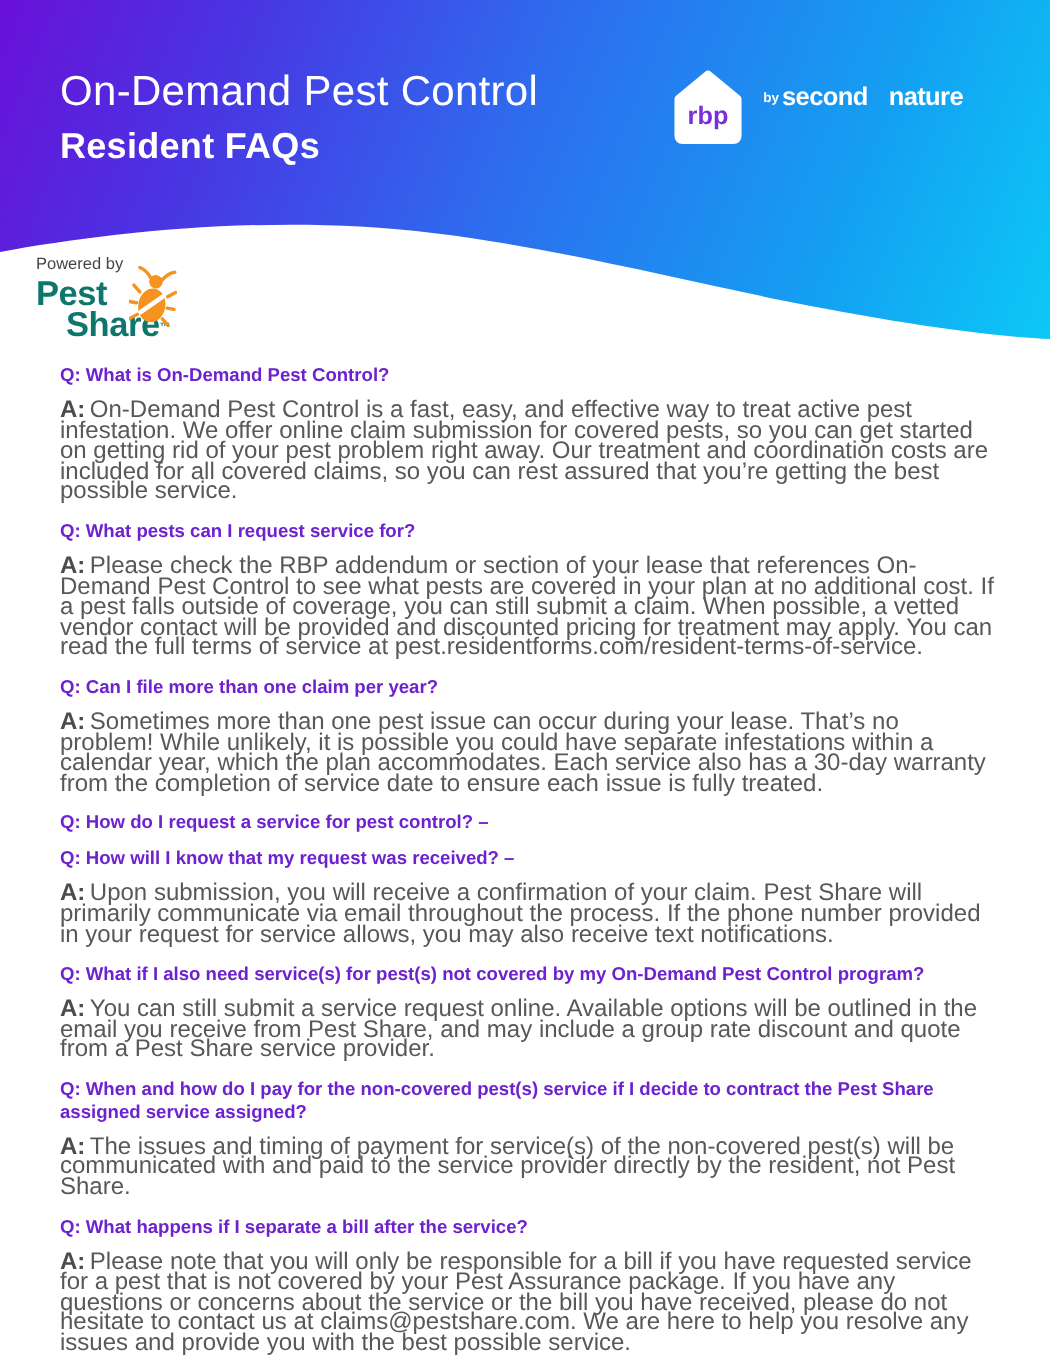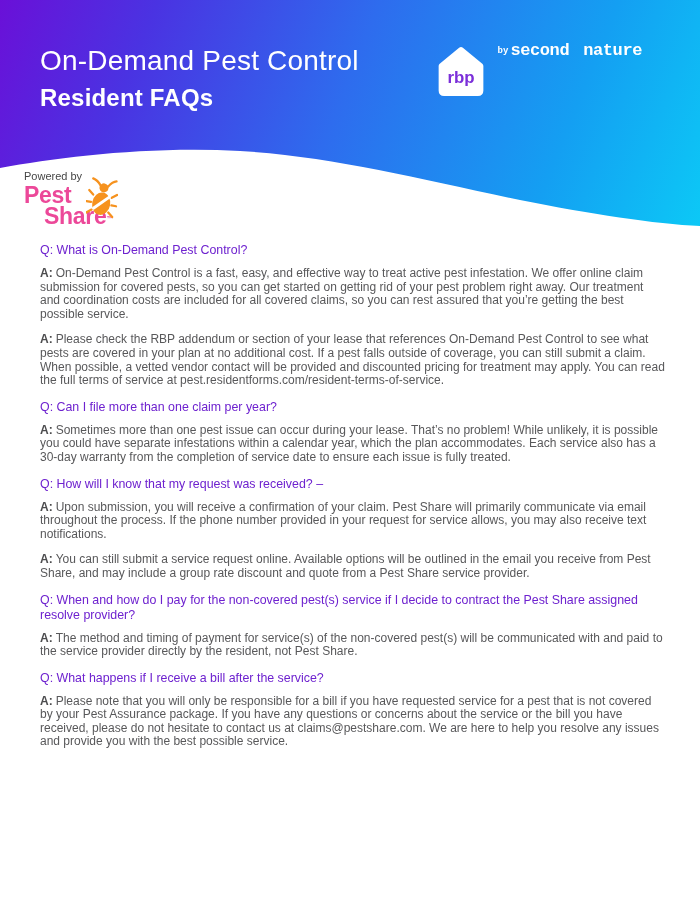--- a/index.html
+++ b/index.html
@@ -10,39 +10,39 @@
   
   .hero{
     position:relative;width:700px;height:232px;
     background:linear-gradient(112deg,#6a10d8 0%,#4a33e2 20%,#2e6cee 48%,#149ff2 78%,#0cc9f6 100%);
   }
   .hero-titles{position:absolute;left:40px;top:42px;color:#ffffff;}
   .title1{font-size:28px;line-height:37px;font-weight:400;letter-spacing:.2px;}
   .title2{font-size:24px;line-height:37px;font-weight:700;letter-spacing:.2px;}
   .brand{position:absolute;top:44px;right:58px;display:flex;align-items:flex-start;}
   .rbp-badge{display:block;}
-  .sn{margin-left:10px;display:flex;color:#fff;font-family:Liberation Mono, monospace;}
+  .sn{margin-left:10px;margin-top:14px;display:flex;color:#fff;}
   .sn-by{font-size:9px;font-weight:600;margin-top:2px;margin-right:2px;}
   .sn-words{display:flex;font-weight:700;font-size:17px;line-height:14px;letter-spacing:-.4px;}
   .sn-nature{margin-left:14px;text-align:center;}
   .wave{position:absolute;left:0;bottom:0;width:700px;height:95px;display:block;}
   
   .powered{position:absolute;left:24px;top:170px;}
   .powered-label{font-size:11px;color:#454545;margin-bottom:3px;}
-  .ps{position:relative;font-weight:800;color:#ec4899;letter-spacing:-.3px;}
+  .ps{position:relative;font-weight:800;color:#0f766e;letter-spacing:-.3px;}
   .ps-pest{font-size:23px;line-height:21px;display:block;}
   .ps-share-row{margin-left:20px;font-size:23px;line-height:21px;}
   .ps-tm{font-size:7px;vertical-align:top;position:relative;top:2px;font-weight:700;}
   .ps-bug{position:absolute;left:62px;top:-10px;}
   
   .faqs{position:absolute;left:40px;top:243px;width:625px;}
   .faq-q{
-    margin:0 0 9px 0;font-size:12.4px;line-height:15px;font-weight:400;color:#6e22cf;
+    margin:0 0 9px 0;font-size:12.4px;line-height:15px;font-weight:700;color:#6e22cf;
   }
-  .faq-a{margin:0 0 12px 0;font-size:12px;line-height:13.6px;color:#58585a;}
+  .faq-a{margin:0 0 12px 0;font-size:16px;line-height:13.6px;color:#58585a;}
   .faq-a .ap{font-weight:700;color:#4c4c4e;margin-right:3px;}
 </style>
 </head>
 <body>
 
 <div class="page">
 
   <header class="hero">
     <div class="hero-titles">
       <div class="title1">On-Demand Pest Control</div>
@@ -94,44 +94,47 @@
     </div>
   </div>
 
   <main class="faqs">
     <section class="faq">
       <h3 class="faq-q">Q: What is On-Demand Pest Control?</h3>
       <p class="faq-a"><b class="ap">A:</b><span class="at">On-Demand Pest Control is a fast, easy, and effective way to treat active pest infestation. We offer online claim submission for covered pests, so you can get started on getting rid of your pest problem right away. Our treatment and coordination costs are included for all covered claims, so you can rest assured that you’re getting the best possible service.</span></p>
     </section>
 
     <section class="faq">
+      <h3 class="faq-q">Q: What pests can I request service for?</h3>
       <p class="faq-a"><b class="ap">A:</b><span class="at">Please check the RBP addendum or section of your lease that references On-Demand Pest Control to see what pests are covered in your plan at no additional cost. If a pest falls outside of coverage, you can still submit a claim. When possible, a vetted vendor contact will be provided and discounted pricing for treatment may apply. You can read the full terms of service at pest.residentforms.com/resident-terms-of-service.</span></p>
     </section>
 
     <section class="faq">
       <h3 class="faq-q">Q: Can I file more than one claim per year?</h3>
       <p class="faq-a"><b class="ap">A:</b><span class="at">Sometimes more than one pest issue can occur during your lease. That’s no problem! While unlikely, it is possible you could have separate infestations within a calendar year, which the plan accommodates. Each service also has a 30-day warranty from the completion of service date to ensure each issue is fully treated.</span></p>
     </section>
 
     <section class="faq">
+      <h3 class="faq-q">Q: How do I request a service for pest control? –</h3>
     </section>
 
     <section class="faq">
       <h3 class="faq-q">Q: How will I know that my request was received? –</h3>
       <p class="faq-a"><b class="ap">A:</b><span class="at">Upon submission, you will receive a confirmation of your claim. Pest Share will primarily communicate via email throughout the process. If the phone number provided in your request for service allows, you may also receive text notifications.</span></p>
     </section>
 
     <section class="faq">
+      <h3 class="faq-q">Q: What if I also need service(s) for pest(s) not covered by my On-Demand Pest Control program?</h3>
       <p class="faq-a"><b class="ap">A:</b><span class="at">You can still submit a service request online. Available options will be outlined in the email you receive from Pest Share, and may include a group rate discount and quote from a Pest Share service provider.</span></p>
     </section>
 
     <section class="faq">
-      <h3 class="faq-q">Q: When and how do I pay for the non-covered pest(s) service if I decide to contract the Pest Share assigned resolve provider?</h3>
-      <p class="faq-a"><b class="ap">A:</b><span class="at">The method and timing of payment for service(s) of the non-covered pest(s) will be communicated with and paid to the service provider directly by the resident, not Pest Share.</span></p>
+      <h3 class="faq-q">Q: When and how do I pay for the non-covered pest(s) service if I decide to contract the Pest Share assigned service assigned?</h3>
+      <p class="faq-a"><b class="ap">A:</b><span class="at">The issues and timing of payment for service(s) of the non-covered pest(s) will be communicated with and paid to the service provider directly by the resident, not Pest Share.</span></p>
     </section>
 
     <section class="faq">
-      <h3 class="faq-q">Q: What happens if I receive a bill after the service?</h3>
+      <h3 class="faq-q">Q: What happens if I separate a bill after the service?</h3>
       <p class="faq-a"><b class="ap">A:</b><span class="at">Please note that you will only be responsible for a bill if you have requested service for a pest that is not covered by your Pest Assurance package. If you have any questions or concerns about the service or the bill you have received, please do not hesitate to contact us at claims@pestshare.com. We are here to help you resolve any issues and provide you with the best possible service.</span></p>
     </section>
   </main>
 
 </div>
 
 </body></html>

